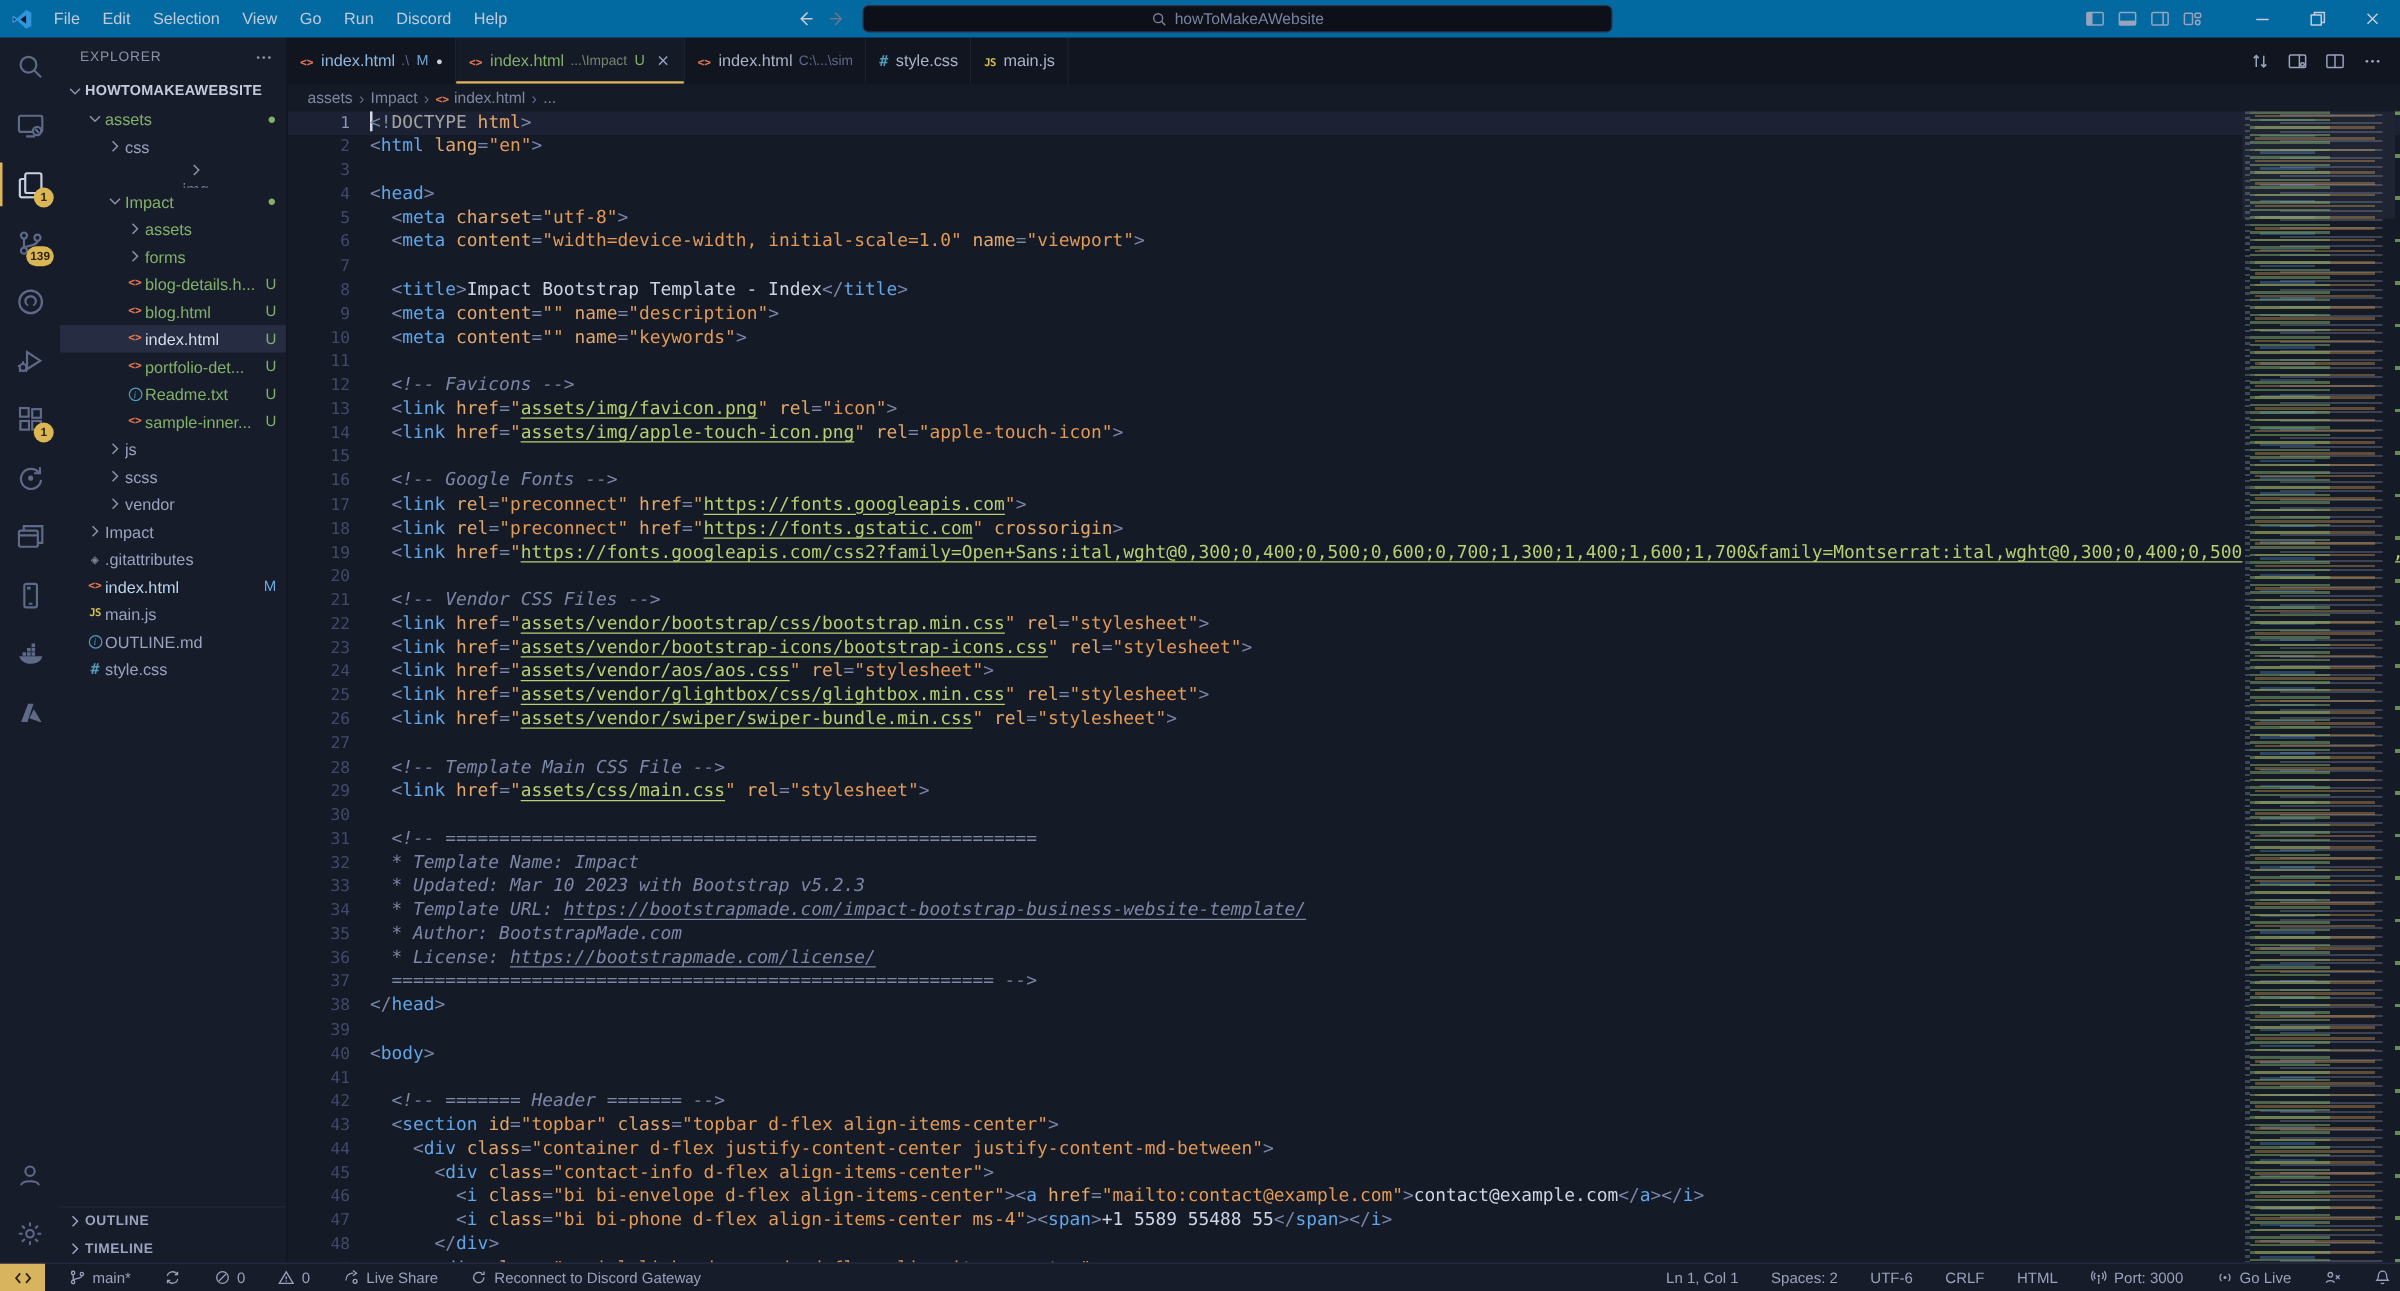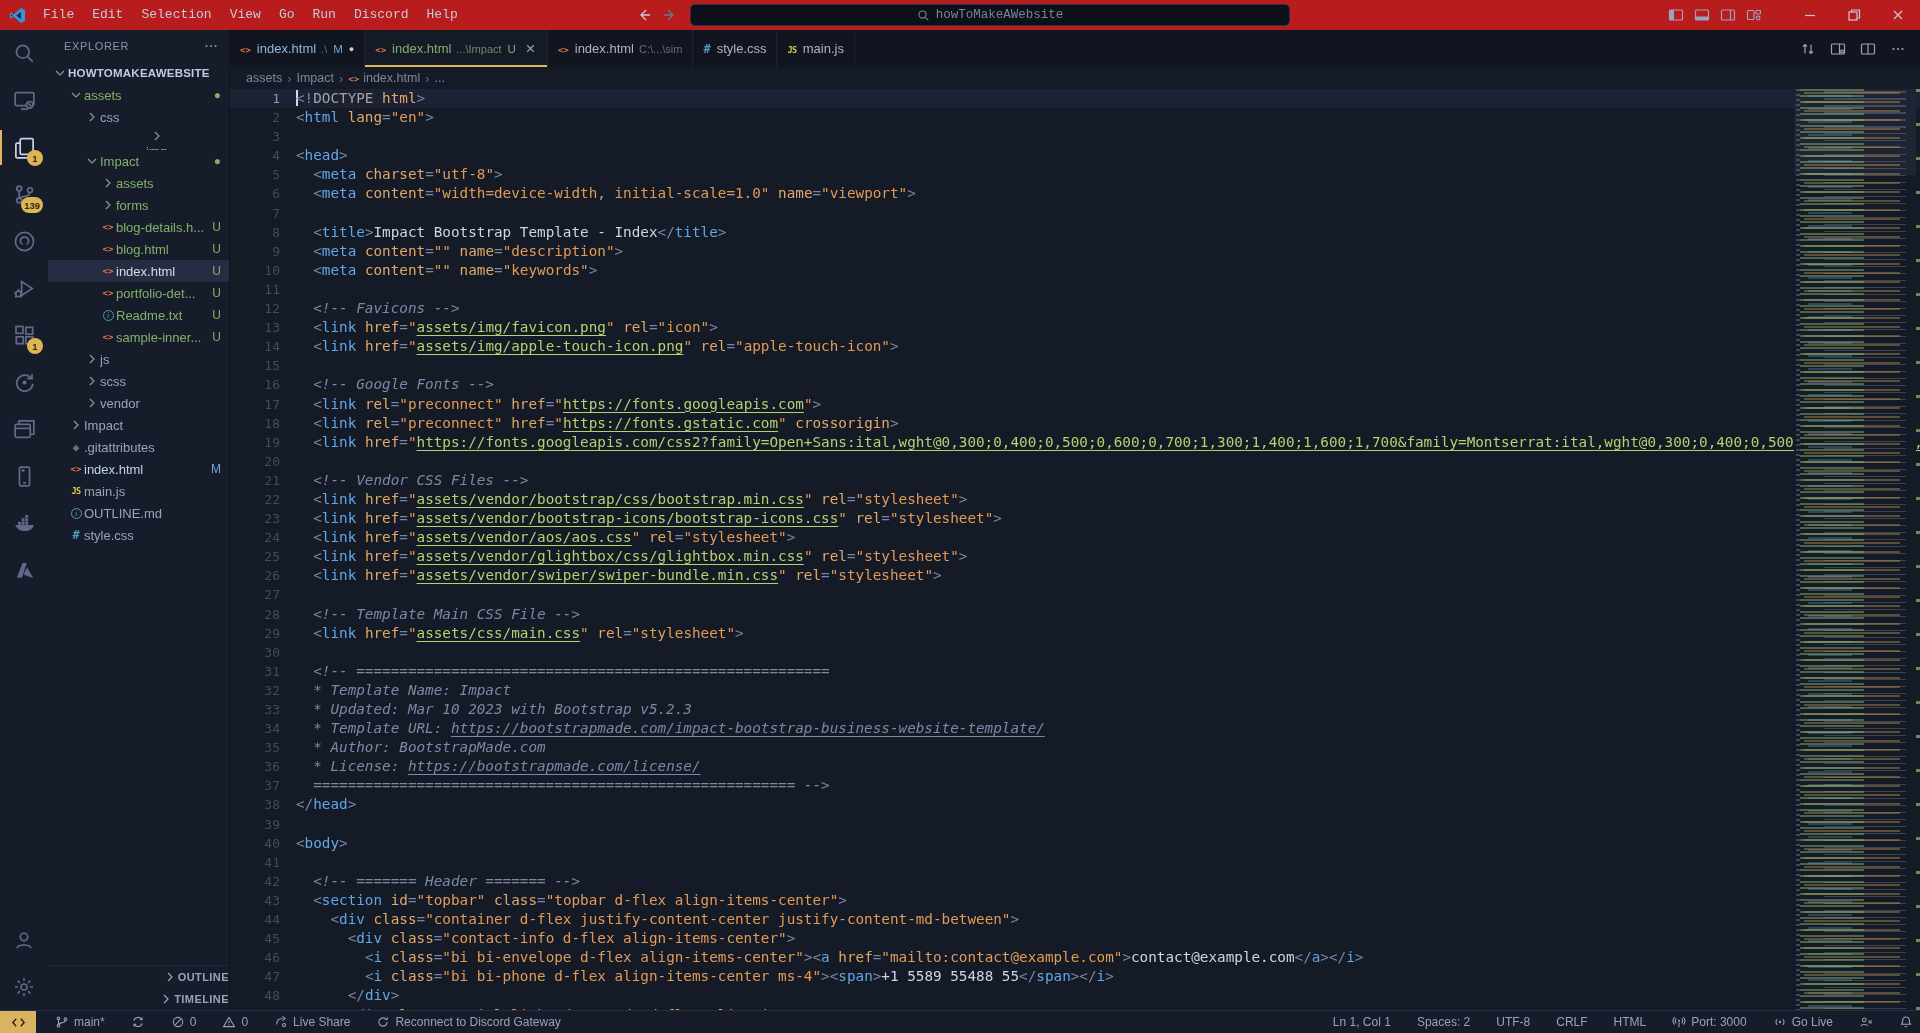--- a/index.html
+++ b/index.html
@@ -1,21 +1,21 @@
 <!DOCTYPE html>
 <html><head>
 <meta charset="utf-8">
 <style>
   *{margin:0;padding:0;box-sizing:border-box;}
   html,body{width:1920px;height:1033px;overflow:hidden;background:#10141f;
     font-family:"Liberation Sans",sans-serif;-webkit-font-smoothing:antialiased;}
   .app{position:relative;width:1920px;height:1033px;background:#151a27;color:#aab3c8;font-size:13px;}
 
   
-  .titlebar{position:absolute;top:0;left:0;right:0;height:30px;background:#b91c1c;display:flex;align-items:center;z-index:30;font-family:Liberation Mono, monospace;}
+  .titlebar{position:absolute;top:0;left:0;right:0;height:30px;background:#0369a1;display:flex;align-items:center;z-index:30;}
   .logo{width:34px;display:flex;justify-content:center;}
   .menus{display:flex;align-items:center;height:100%;}
   .menu-item{padding:0 9px;height:22px;line-height:22px;border-radius:4px;color:#c3cadb;font-size:13px;cursor:default;}
   .nav-arrows{position:absolute;left:636px;top:0;height:30px;display:flex;align-items:center;gap:10px;color:#c3cadb;}
   .nav-arrows .ic.dim{color:#6b7590;}
   .command-center{position:absolute;left:690px;top:4px;width:600px;height:22px;background:#0d1019;
     border:1px solid #2a3146;border-radius:5px;display:flex;align-items:center;justify-content:center;
     color:#79839e;font-size:12.5px;gap:6px;}
   .tb-right{position:absolute;right:0;top:0;height:30px;display:flex;align-items:center;}
   .layout-icons{display:flex;gap:10px;margin-right:26px;color:#9aa3bd;}
@@ -48,21 +48,21 @@
   .trow.mod .badge{color:#6ca9dd;}
   .trow.sel{background:#262d42;}
   .trow.sel .lbl{color:#d6dcea;}
   .fi{font-family:"DejaVu Sans Mono",monospace;font-weight:bold;font-size:9px;}
   .fi-html{color:#e8774f;}
   .fi-css{color:#519aba;font-size:12px;}
   .fi-js{color:#d6c44c;font-size:8.5px;letter-spacing:-.5px;}
   .fi-info{color:#519aba;width:11px;height:11px;border:1px solid #519aba;border-radius:50%;font-size:8px;display:flex;align-items:center;justify-content:center;font-family:"Liberation Serif",serif;font-style:italic;}
   .fi-git{color:#7d8596;font-size:11px;}
   .sb-bottom{border-top:1px solid #232938;}
-  .sb-sec{height:22px;display:flex;align-items:center;color:#9aa3bd;font-size:11px;font-weight:bold;letter-spacing:.04em;padding-left:4px;justify-content:flex-end;}
+  .sb-sec{height:22px;display:flex;align-items:center;color:#9aa3bd;font-size:11px;font-weight:bold;letter-spacing:.04em;padding-left:4px;}
   .sb-sec .slot{width:16px;display:flex;justify-content:center;}
 
   
   .main{position:absolute;top:30px;left:230px;right:0;bottom:23px;background:#151a27;}
   .tabbar{position:absolute;top:0;left:0;right:0;height:37px;background:#11151f;display:flex;align-items:stretch;}
   .tab{display:flex;align-items:center;gap:6px;padding:0 10px;border-right:1px solid #1c2230;background:#11151f;color:#7d879f;font-size:13px;position:relative;}
   .tab .tname{color:#8fb8e0;}
   .tab .tdesc{font-size:11px;color:#5f6a87;margin-left:-1px;}
   .tab .tgit{font-size:11.5px;}
   .tab .tgit.g-M{color:#6ca9dd;}
@@ -701,21 +701,21 @@
         </div>
       </div>
     <div class="st-group st-right" id="st-right">
         <div class="st-item">
           <span>Ln 1, Col 1</span>
         </div>
         <div class="st-item">
           <span>Spaces: 2</span>
         </div>
         <div class="st-item">
-          <span>UTF-8</span>
+          <span>UTF-6</span>
         </div>
         <div class="st-item">
           <span>CRLF</span>
         </div>
         <div class="st-item">
           <span>HTML</span>
         </div>
         <div class="st-item">
           <span class="ic">
             <svg width="14" height="14" viewBox="0 0 16 16" fill="none" stroke="currentColor" stroke-width="1.2">

